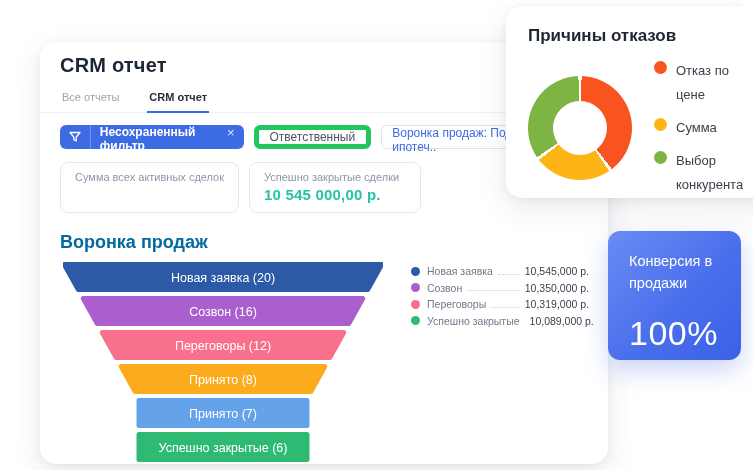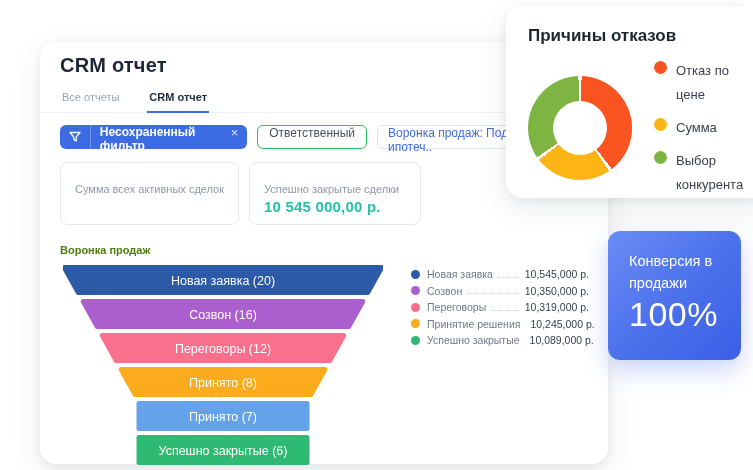--- a/index.html
+++ b/index.html
@@ -18,32 +18,32 @@
   .tab.inactive { color:#9aa4b2; }
   .tab.active { color:#242d3a; font-weight:600; border-bottom:2px solid #3d6be3; margin-bottom:-1px; }
 
   .chips { display:flex; gap:10px; margin-top:12px; align-items:center; }
   .chip { height:24px; display:flex; align-items:flex-start; border-radius:6px; font-size:12px; cursor:pointer; }
   .chip-blue { background:#3d6be3; color:#fff; }
   .chip-blue .chip-ico { display:flex; align-items:center; justify-content:center; padding:0 9px; height:100%; }
   .chip-sep-light { width:1px; height:100%; background:rgba(255,255,255,.28); }
   .chip-blue .chip-label { padding:0 7px 0 9px; font-weight:600; }
   .chip-blue .chip-x { padding:0 9px 0 2px; color:rgba(255,255,255,.85); font-size:13px; }
-  .chip-plain { border:1px solid #22c55e; color:#4a5361; padding:0 11px; background:#fff; }
+  .chip-plain { border:5px solid #22c55e; color:#4a5361; padding:0 11px; background:#fff; }
   .chip-outline-blue { border:1px solid #dfe4eb; color:#3d6be3; background:#fff; }
   .chip-outline-blue .chip-label { padding:0 10px; }
   .chip-sep { width:1px; height:100%; background:#e3e8ee; }
   .chip-outline-blue .chip-x { padding:0 9px; font-size:12px; }
 
   .stats { display:flex; gap:10px; margin-top:13px; }
-  .stat { border:1px solid #e4e9f0; border-radius:8px; padding:20px 14px 9px; min-width:172px; }
+  .stat { border:1px solid #e4e9f0; border-radius:8px; padding:8px 14px 9px; min-width:172px; }
   .stat-label { font-size:11px; color:#8d97a6; }
   .stat-value { font-size:15px; font-weight:700; margin-top:3px; letter-spacing:.2px; }
 
-  .funnel-title { margin-top:19px; font-size:11px; font-weight:700; color:#4d7c0f; }
+  .funnel-title { margin-top:19px; font-size:18px; font-weight:700; color:#0369a1; }
   .funnel-row { display:flex; margin-top:9px; }
   .funnel-svg { width:320px; height:200px; margin-left:3px; flex:none; }
   .funnel-svg polygon { stroke-width:5; stroke-linejoin:round; }
   .funnel-svg text { font-family:"Liberation Sans",sans-serif; font-size:12.5px; fill:#fff; }
 
   .f-legend { margin-left:28px; margin-top:1px; width:178px; flex:none; }
   .f-legend-row { display:flex; align-items:center; height:16.5px; }
   .f-dot { width:9px; height:9px; border-radius:50%; flex:none; }
   .f-label { font-size:10.5px; color:#6f7987; margin-left:7px; white-space:nowrap; }
   .f-leader { flex:1; border-bottom:1px dotted #c9d1da; margin:0 5px; align-self:center; height:1px; position:relative; top:3px; }
@@ -59,21 +59,21 @@
   .d-legend-row { display:flex; align-items:flex-start; margin-bottom:9px; }
   .d-legend-row:last-child { margin-bottom:0; }
   .d-dot { width:13px; height:13px; border-radius:50%; flex:none; margin-top:2px; }
   .d-label { font-size:13px; color:#39414c; margin-left:9px; line-height:24px; max-width:95px; }
 
   
   .conversion-card { position:absolute; left:608px; top:231px; width:133px; height:129px; border-radius:12px;
     background:linear-gradient(135deg,#6a8cf5 0%,#4a6feb 55%,#3c60e6 100%);
     box-shadow:0 10px 24px rgba(63,100,232,.28); padding:19px 21px; z-index:1; }
   .conv-title { color:#fff; font-size:14.5px; line-height:22px; font-weight:400; }
-  .conv-value { color:#fff; font-size:34px; font-weight:400; margin-top:1px; letter-spacing:.5px; }
+  .conv-value { color:#fff; font-size:34px; font-weight:400; margin-top:20px; letter-spacing:.5px; }
 </style>
 </head>
 <body>
 
 <div class="stage">
 
   <section class="card main-card">
     <h1 class="page-title">CRM отчет</h1>
 
     <div class="tabs">
@@ -148,26 +148,20 @@
           <span class="f-leader"></span>
           <span class="f-value">10,350,000 р.</span>
         </div>
         <div class="f-legend-row">
           <span class="f-dot" style="background: rgb(249, 112, 140);"></span>
           <span class="f-label">Переговоры</span>
           <span class="f-leader"></span>
           <span class="f-value">10,319,000 р.</span>
         </div>
         <div class="f-legend-row">
-          <span class="f-dot" style="background: rgb(252, 171, 29);"></span>
-          <span class="f-label">Принятие решения</span>
-          <span class="f-leader"></span>
-          <span class="f-value">10,245,000 р.</span>
-        </div>
-        <div class="f-legend-row">
           <span class="f-dot" style="background: rgb(47, 186, 116);"></span>
           <span class="f-label">Успешно закрытые</span>
           <span class="f-leader"></span>
           <span class="f-value">10,089,000 р.</span>
         </div>
       </div>
     </div>
   </section>
 
   <section class="card reasons-card">

